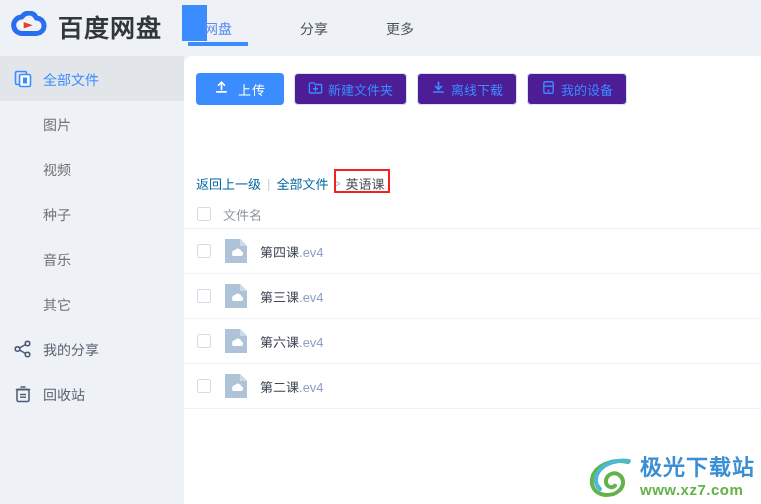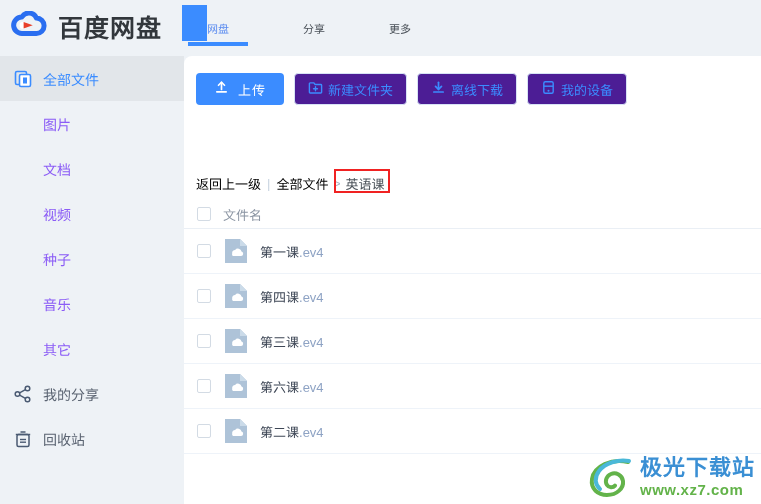--- a/index.html
+++ b/index.html
@@ -30,21 +30,21 @@
   .brand-logo { width: 40px; height: 34px; display: block; }
   .brand-text {
     font-size: 25px; font-weight: bold; color: #32373c;
     letter-spacing: 1px; line-height: 34px;
   }
 
   .nav { position: absolute; left: 186px; top: 0; height: 56px; }
   .nav-tab {
     position: absolute; top: 0; height: 56px;
     display: flex; align-items: center; justify-content: center;
-    font-size: 11px; color: #4a5158;
+    font-size: 14px; color: #4a5158;
     cursor: pointer;
   }
   .nav-tab.active { color: #5b8cf0; }
   .nav-tab .sel-block {
     position: absolute; left: -4px; top: 5px;
     width: 25px; height: 36px;
     background: #3b8cff;
   }
   .nav-tab .tab-underline {
     position: absolute; left: 2px; bottom: 10px;
@@ -66,21 +66,21 @@
     cursor: pointer;
   }
   .side-item .ico {
     position: absolute; left: 13px; top: 50%;
     transform: translateY(-50%);
     width: 20px; height: 20px;
     display: flex; align-items: center; justify-content: center;
   }
   .side-item .side-label { padding-left: 43px; }
   .side-item.active { background: #e2e6ea; color: #3b8cff; }
-  .side-item.sub .side-label { padding-left: 43px; color: #8b5cf6; }
+  .side-item.sub .side-label { padding-left: 43px; color: #737373; }
 
   
   .content {
     position: absolute; left: 184px; top: 56px;
     width: 577px; height: 448px;
     background: #ffffff;
     border-top-left-radius: 8px;
   }
 
   .toolbar {
@@ -105,21 +105,21 @@
     background: #4c1d95; color: #3b8cff;
     border: 1px solid #d7e3f5;
   }
 
   .breadcrumb {
     position: absolute; left: 12px; top: 118px;
     display: flex; align-items: center;
     font-size: 13px;
     height: 19px;
   }
-  .crumb-link { color: #000000; cursor: pointer; }
+  .crumb-link { color: #0369a1; cursor: pointer; }
   .crumb-divider { color: #c8d3e0; margin: 0 6px; }
   .crumb-sep { color: #aab6c4; margin: 0 5px; font-size: 12px; }
   .crumb-current {
     color: #4a5158;
     cursor: pointer;
   }
   .crumb-highlight {
     position: absolute;
     left: 138px; top: -5px;
     width: 56px; height: 24px;
@@ -225,23 +225,20 @@
           <rect x="1.5" y="1.5" width="11" height="13" rx="1.5" fill="none" stroke="#3b8cff" stroke-width="1.6"></rect>
           <rect x="5.5" y="4.5" width="11" height="12" rx="1.5" fill="#ffffff" stroke="#3b8cff" stroke-width="1.6"></rect>
           <rect x="9" y="7.5" width="4" height="6" fill="#3b8cff"></rect>
         </svg>
       </span>
       <span class="side-label">全部文件</span>
     </div>
 
     <div class="side-item sub">
       <span class="side-label">图片</span>
-    </div>
-    <div class="side-item sub">
-      <span class="side-label">文档</span>
     </div>
     <div class="side-item sub">
       <span class="side-label">视频</span>
     </div>
     <div class="side-item sub">
       <span class="side-label">种子</span>
     </div>
     <div class="side-item sub">
       <span class="side-label">音乐</span>
     </div>
@@ -335,33 +332,20 @@
     </div>
 
     <div class="table">
 
       <div class="table-head">
         <span class="cb"></span>
         <span class="head-label">文件名</span>
       </div>
 
 
-      <div class="row">
-        <span class="cb"></span>
-        <span class="file-icon">
-          <svg width="24" height="26" viewBox="0 0 24 26">
-            <path d="M1 1 L16 1 L23 8 L23 25 L1 25 Z" fill="#aec3d8"></path>
-            <path d="M16 1 L23 8 L16 8 Z" fill="#cbdbe9"></path>
-            <path d="M8.2 15.6 a3 3 0 0 1 2.9-3.6 a3.6 3.6 0 0 1 6.4 1.6 a2.3 2.3 0 0 1 -0.4 4.5 L9 18.1 a2.3 2.3 0 0 1 -0.8 -2.5 Z" fill="#ffffff"></path>
-          </svg>
-        </span>
-        <span class="file-name">
-          <span>第一课</span><span class="file-ext">.ev4</span>
-        </span>
-      </div>
 
       <div class="row">
         <span class="cb"></span>
         <span class="file-icon">
           <svg width="24" height="26" viewBox="0 0 24 26">
             <path d="M1 1 L16 1 L23 8 L23 25 L1 25 Z" fill="#aec3d8"></path>
             <path d="M16 1 L23 8 L16 8 Z" fill="#cbdbe9"></path>
             <path d="M8.2 15.6 a3 3 0 0 1 2.9-3.6 a3.6 3.6 0 0 1 6.4 1.6 a2.3 2.3 0 0 1 -0.4 4.5 L9 18.1 a2.3 2.3 0 0 1 -0.8 -2.5 Z" fill="#ffffff"></path>
           </svg>
         </span>

